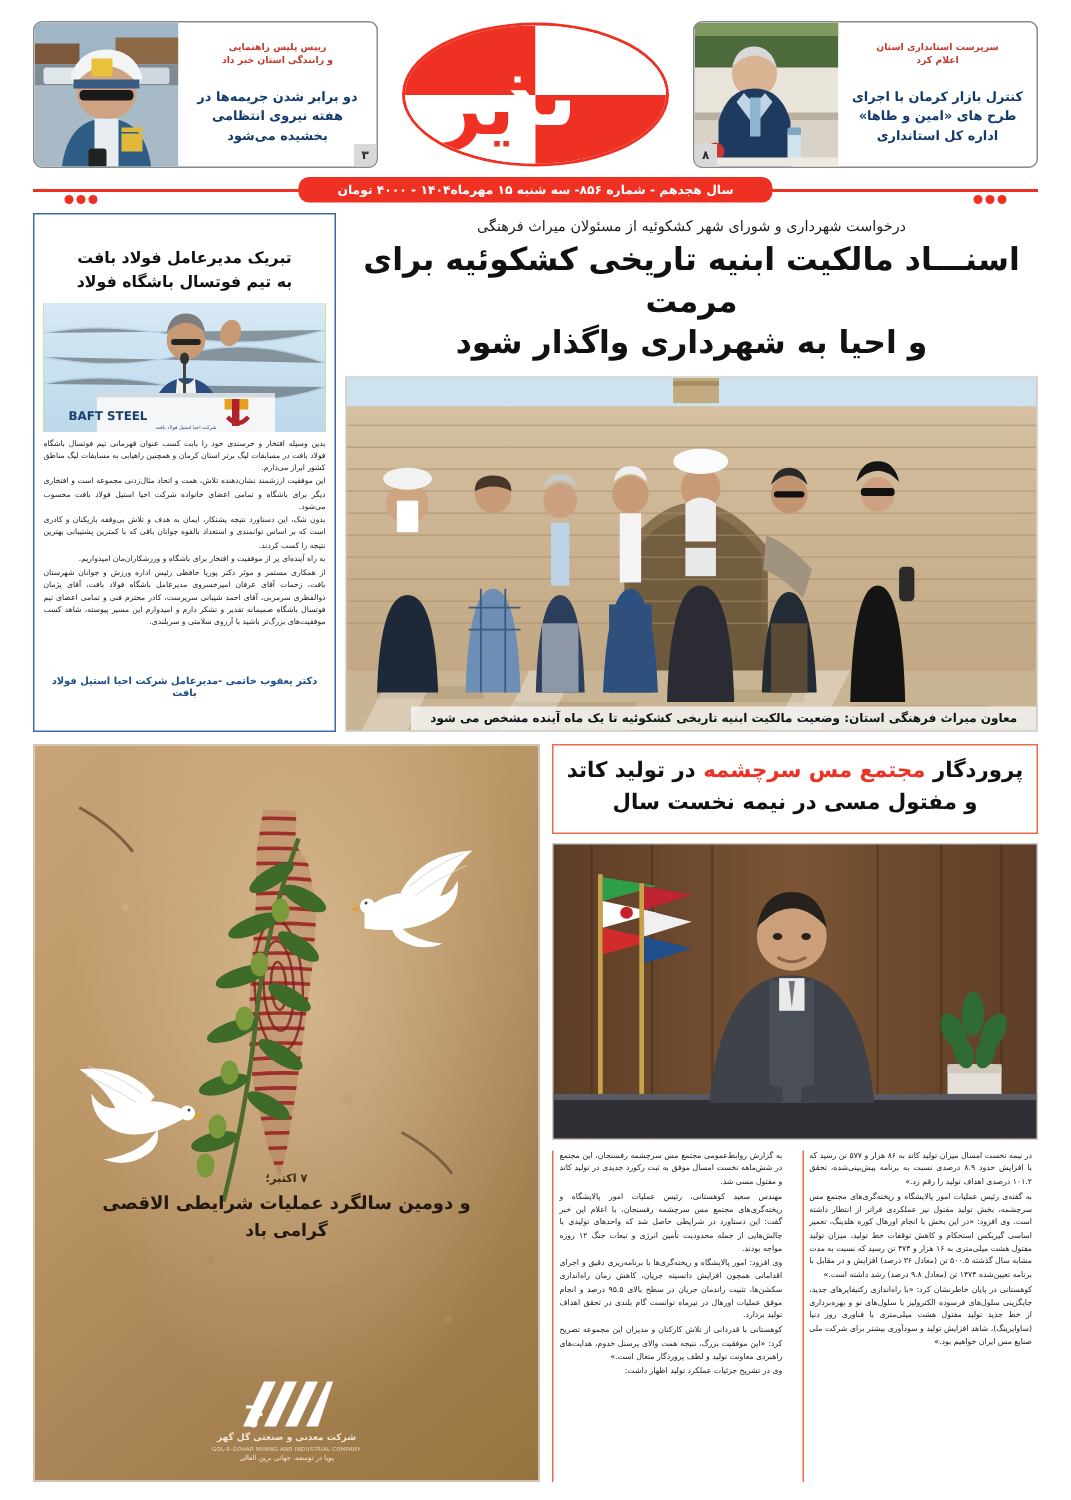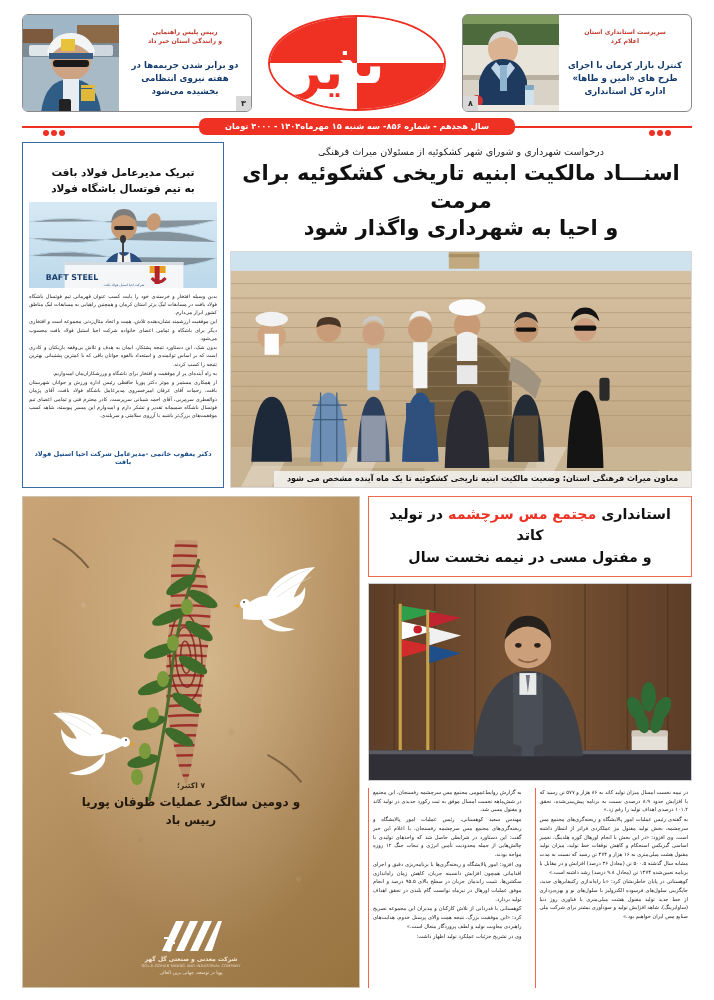--- a/index.html
+++ b/index.html
@@ -555,21 +555,21 @@
         <div class="side-sign">دکتر یعقوب خاتمی -مدیرعامل شرکت احیا استیل فولاد بافت</div>
       </div>
     </div>
   </div>
 
   <div class="lower">
 
     <div class="copper-col">
       <div class="copper-headbox">
         <div class="copper-head">
-          <span>استانداری</span>
+          <span>پروردگار</span>
           <em>مجتمع مس سرچشمه</em>
           <span>در تولید کاتد</span>
         </div>
         <div class="copper-head">و مفتول مسی در نیمه نخست سال</div>
       </div>
 
       <div class="copper-photo">
         <svg width="100%" height="100%" viewBox="0 0 304 198" preserveAspectRatio="none">
           <defs>
             <linearGradient id="wood" x1="0" y1="0" x2="1" y2="0">
@@ -750,22 +750,22 @@
           </g>
         </svg>
 
         <svg class="ph" style="inset:0" width="100%" height="100%" viewBox="0 0 338 498" preserveAspectRatio="none">
           <path d="M30 42 q22 12 36 30" stroke="#4a3520" stroke-width="2" fill="none" opacity=".6"></path>
           <path d="M246 262 q22 12 34 28" stroke="#4a3520" stroke-width="2" fill="none" opacity=".55"></path>
         </svg>
 
         <div class="poster-title">
           <div class="poster-date">۷ اکتبر؛</div>
-          <div class="poster-l2">و دومین سالگرد عملیات طوفان پوریا</div>
-          <div class="poster-l3">رییس باد</div>
+          <div class="poster-l2">و دومین سالگرد عملیات شرایطی الاقصی</div>
+          <div class="poster-l3">گرامی باد</div>
         </div>
 
         <div class="poster-logo">
           <svg class="poster-logo-mark" viewBox="0 0 62 34">
             <g fill="#ffffff">
               <path d="M2 32 L16 2 L24 2 L10 32 Z"></path>
               <path d="M16 32 L30 2 L38 2 L24 32 Z"></path>
               <path d="M30 32 L44 2 L52 2 L38 32 Z"></path>
               <path d="M44 32 L58 2 L62 2 L52 32 Z"></path>
             </g>

